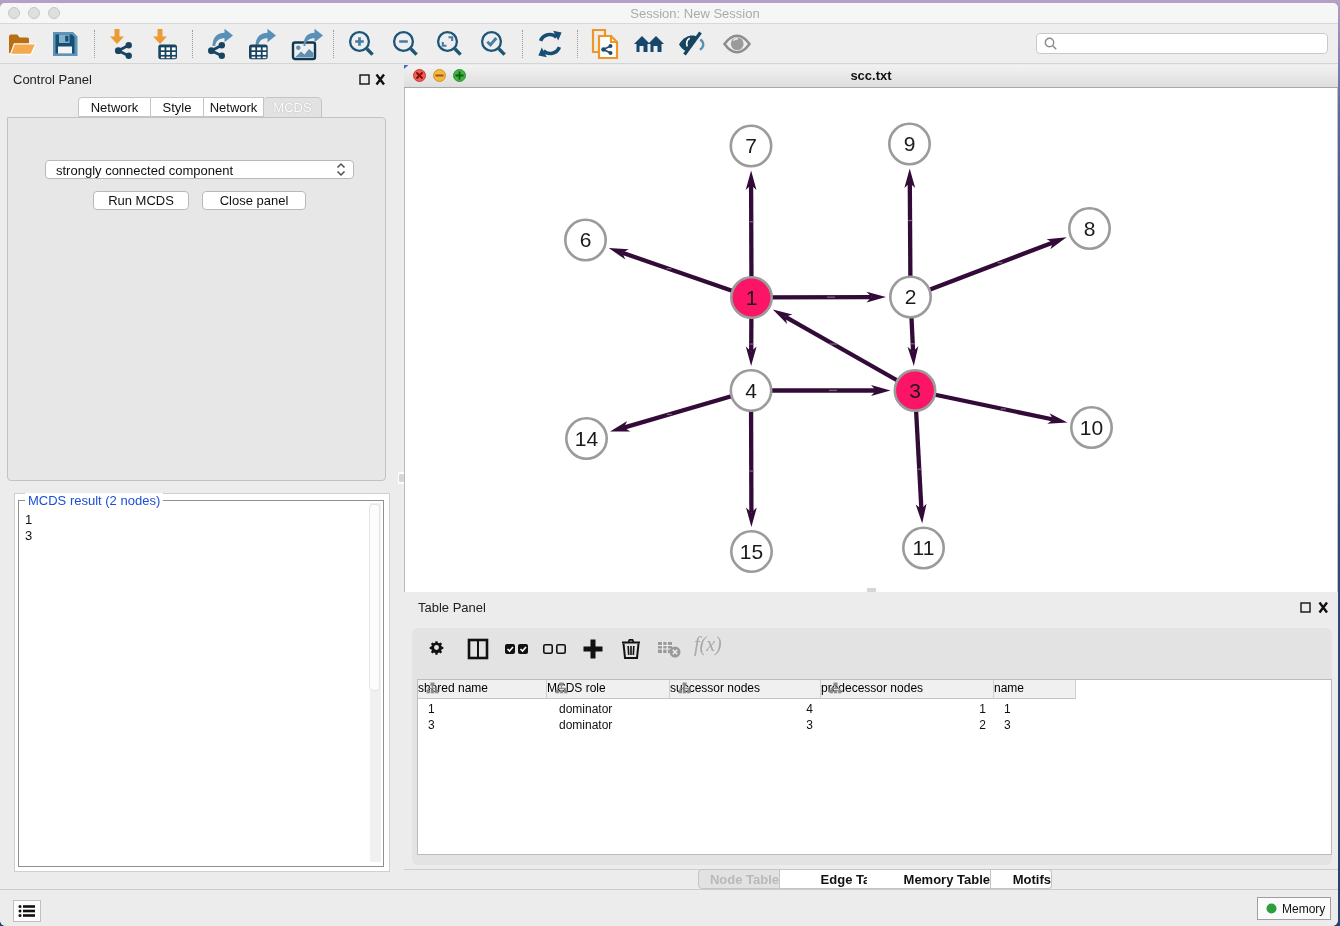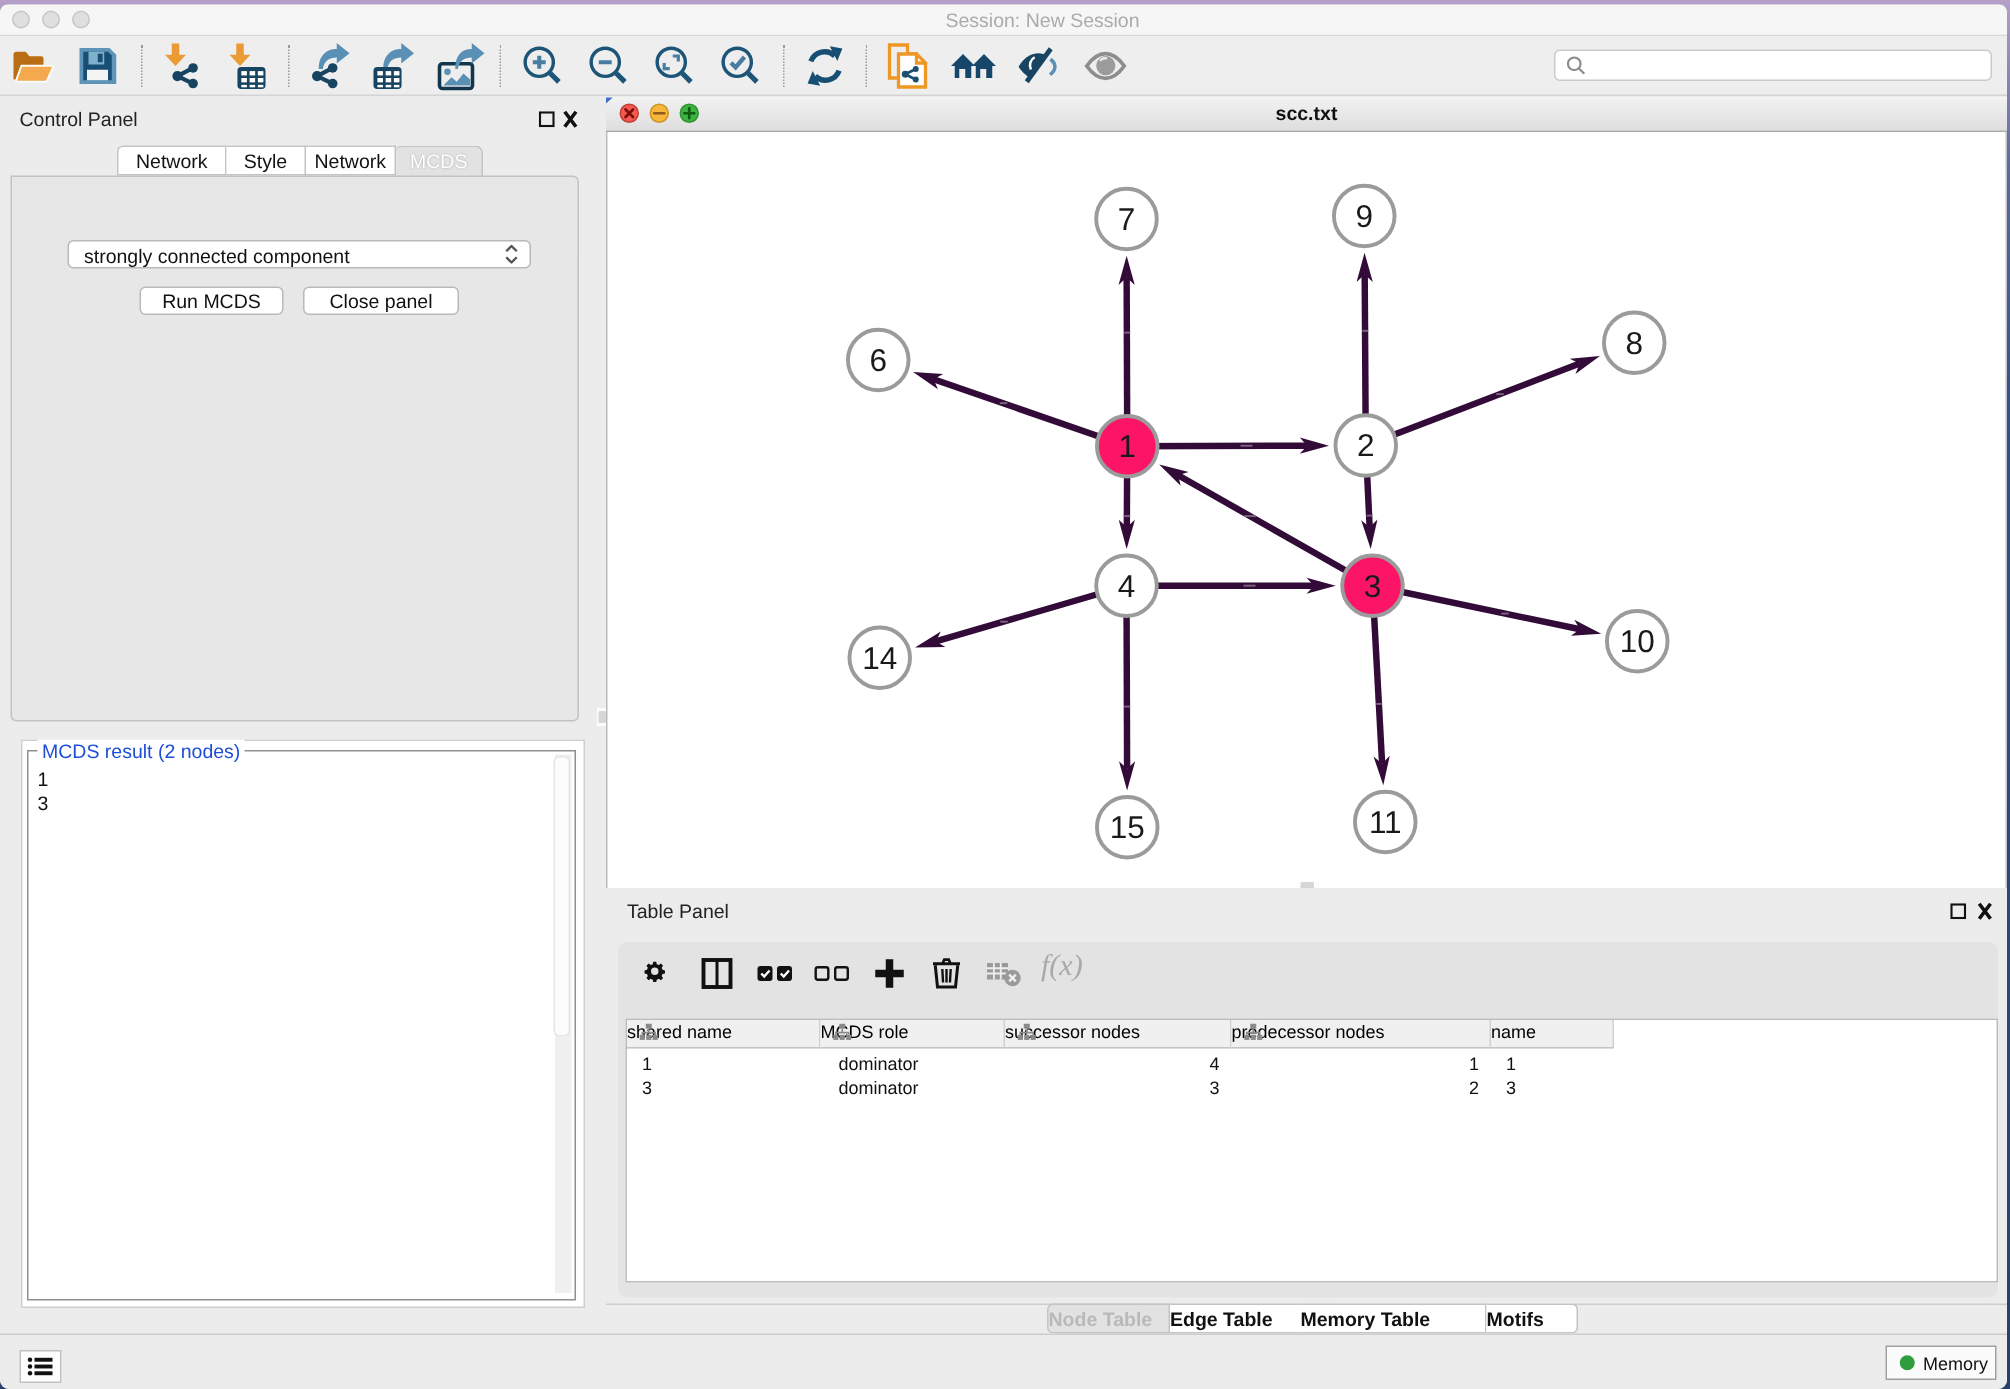--- a/index.html
+++ b/index.html
@@ -35,21 +35,21 @@
 .mbtn{position:absolute;top:4px;width:13px;height:13px;border-radius:50%;box-sizing:border-box;}
 #canvas{position:absolute;left:0;top:23px;width:932px;height:504px;background:#fff;border-left:1px solid #bbb;border-right:1px solid #c4c4c4;}
 
 #tpanel{position:absolute;left:404px;top:589px;width:934px;height:298px;background:#ececec;}
 #tptitle{position:absolute;left:14px;top:8px;font-size:13px;color:#222;}
 #ttoolbar{position:absolute;left:14px;top:36px;width:1310px;height:28px;}
 #tablebox{position:absolute;left:13px;top:87px;width:913px;height:174px;background:#fff;border:1px solid #bcbcbc;}
 .th{position:absolute;top:0;height:19px;background:#f0f0f0;border-right:1px solid #d0d0d0;border-bottom:1px solid #c4c4c4;box-sizing:border-box;font-size:12px;color:#000000;text-align:left;line-height:17px;}
 .td{position:absolute;font-size:12px;color:#111;height:16px;line-height:16px;}
 
-.btab{position:absolute;top:0;height:20px;background:#fff;border:1px solid #c4c4c4;box-sizing:border-box;text-align:left;font-size:13px;color:#111;line-height:19px;font-weight:bold;}
+.btab{position:absolute;top:0;height:20px;background:#fff;border:1px solid #c4c4c4;box-sizing:border-box;text-align:right;font-size:13px;color:#111;line-height:19px;font-weight:bold;}
 
 #statusbar{position:absolute;left:0;top:886px;width:1338px;height:37px;background:#ececec;border-top:1px solid #cccccc;}
 #listbtn{position:absolute;left:13px;top:10px;width:26px;height:20px;background:#fdfdfd;border:1px solid #c0c0c0;}
 #membtn{position:absolute;left:1257px;top:7px;width:72px;height:21px;background:#fbfbfb;border:1px solid #9f9f9f;font-size:12px;color:#111;}
 svg{position:absolute;overflow:visible;}
 </style></head>
 <body>
 <div id="win">
   <div id="titlebar">
     <div class="tl" style="left:8px;"></div>

